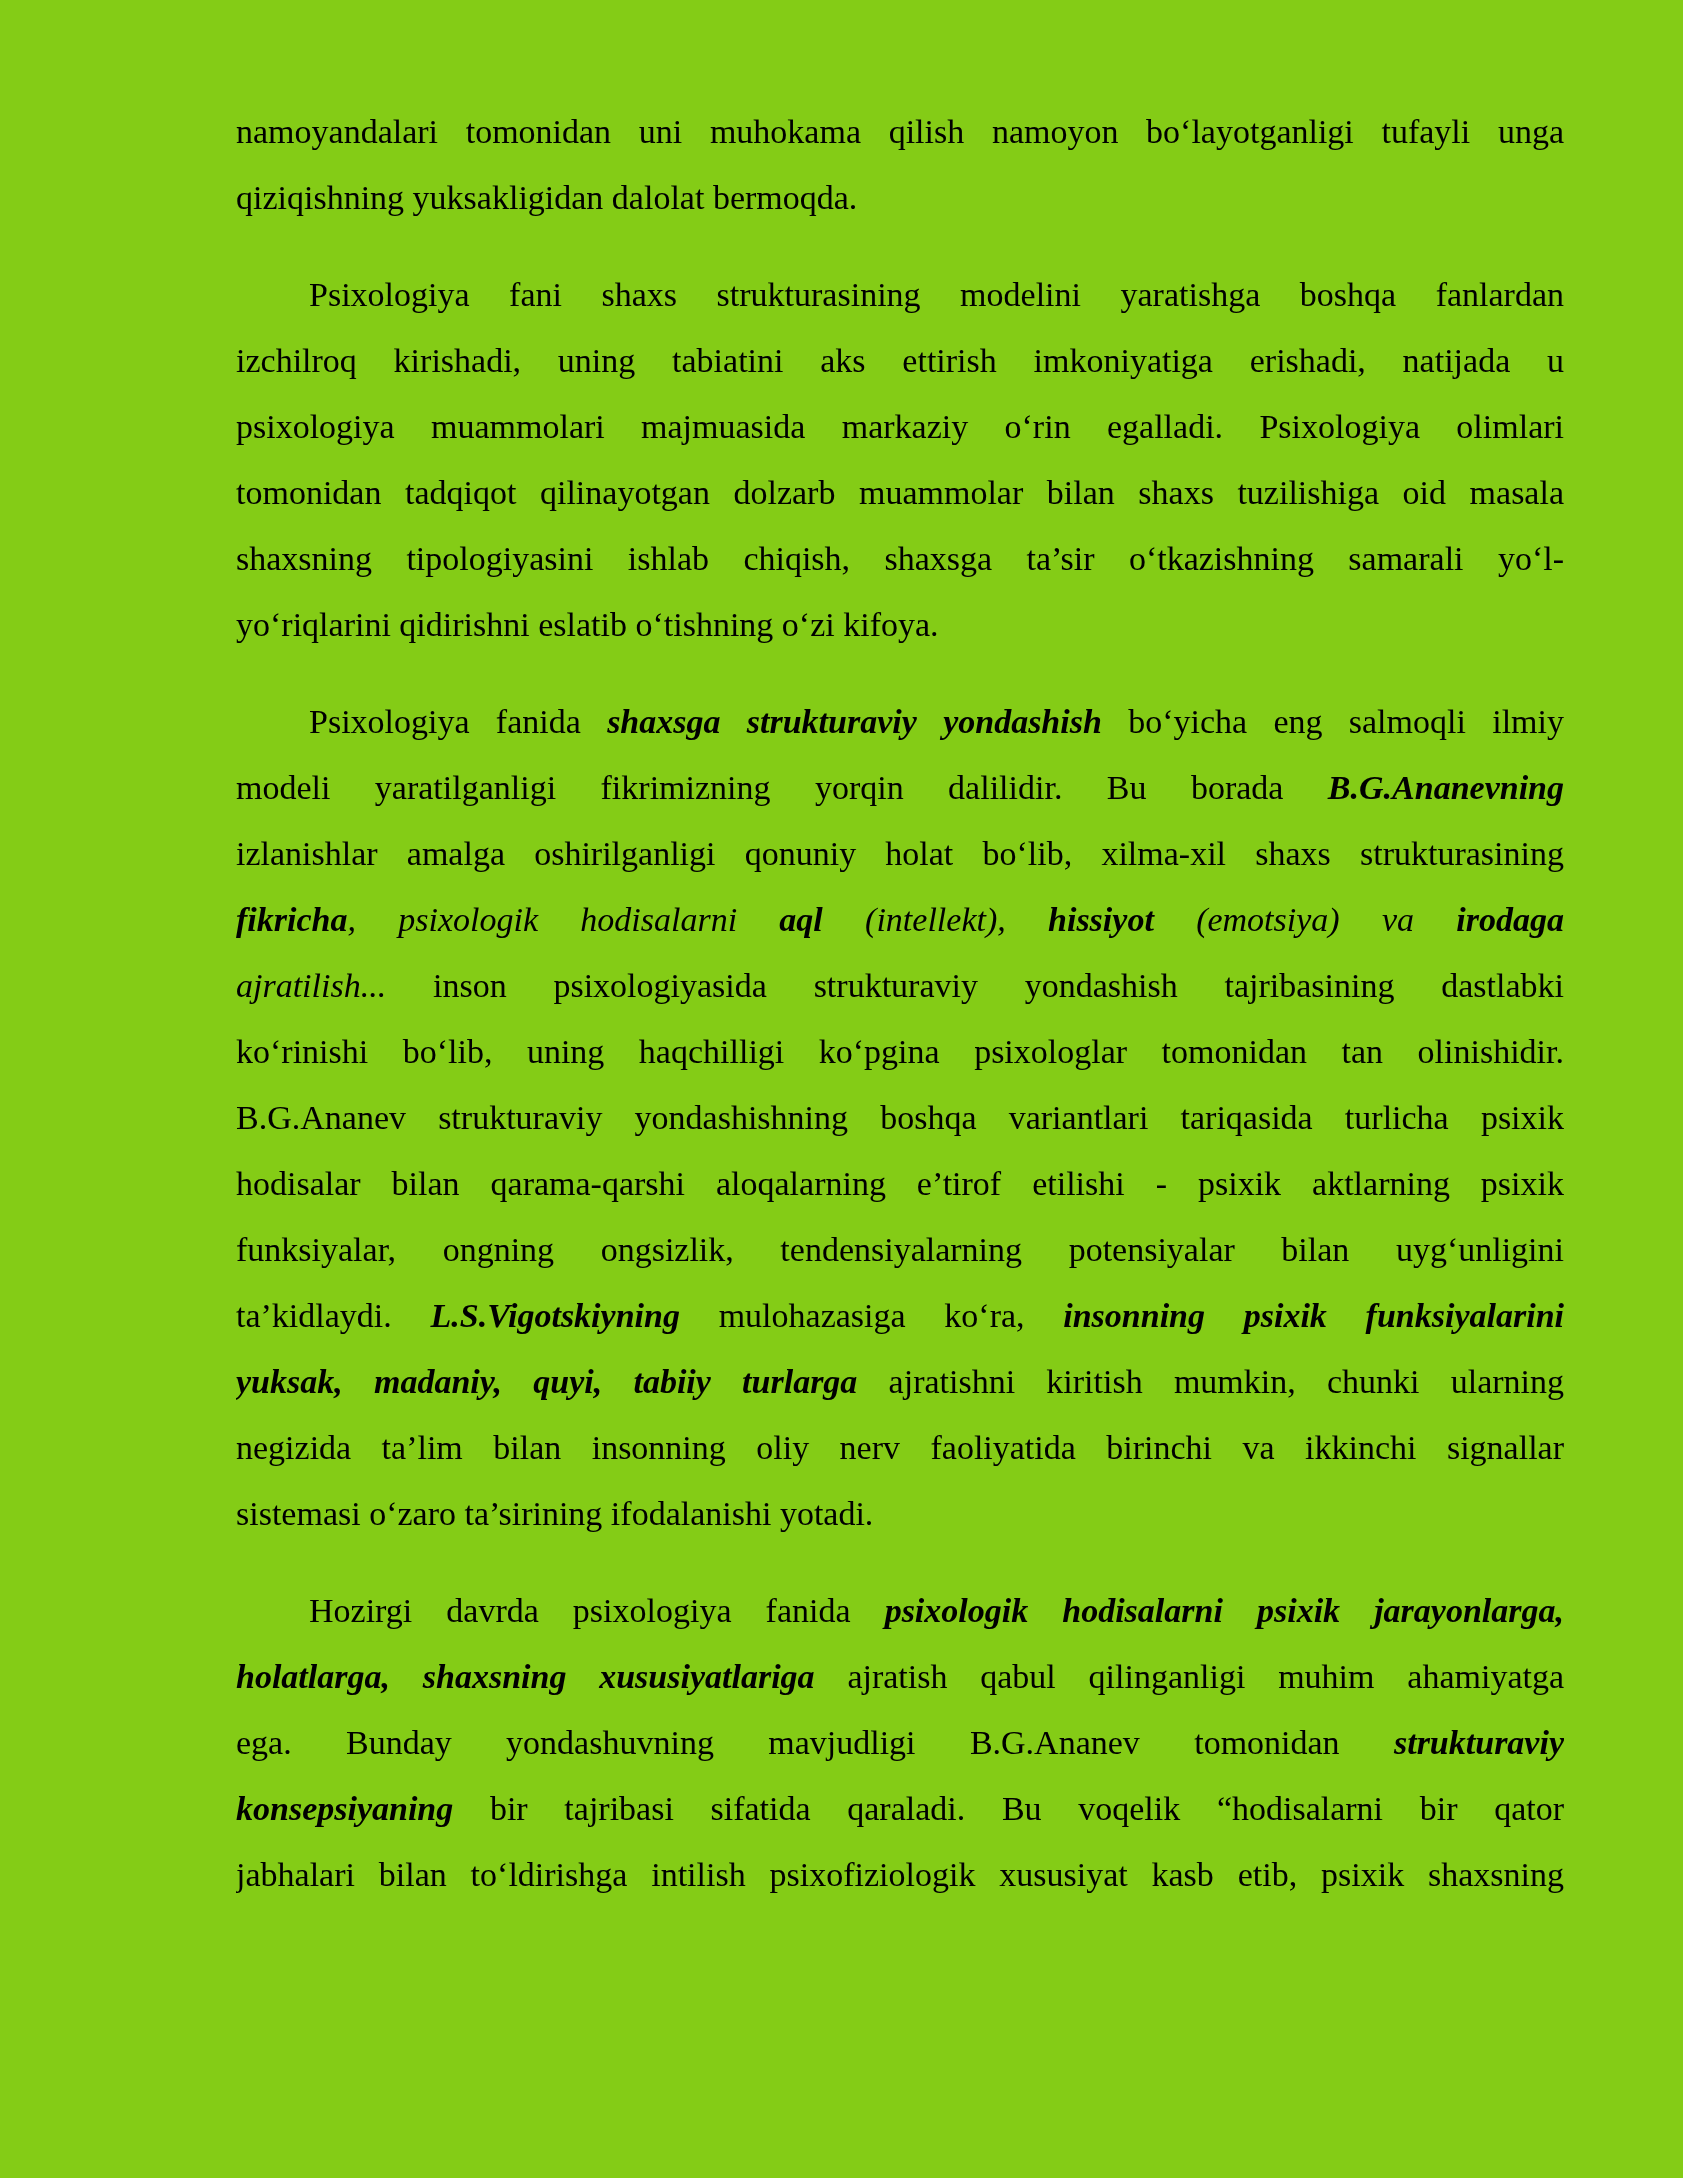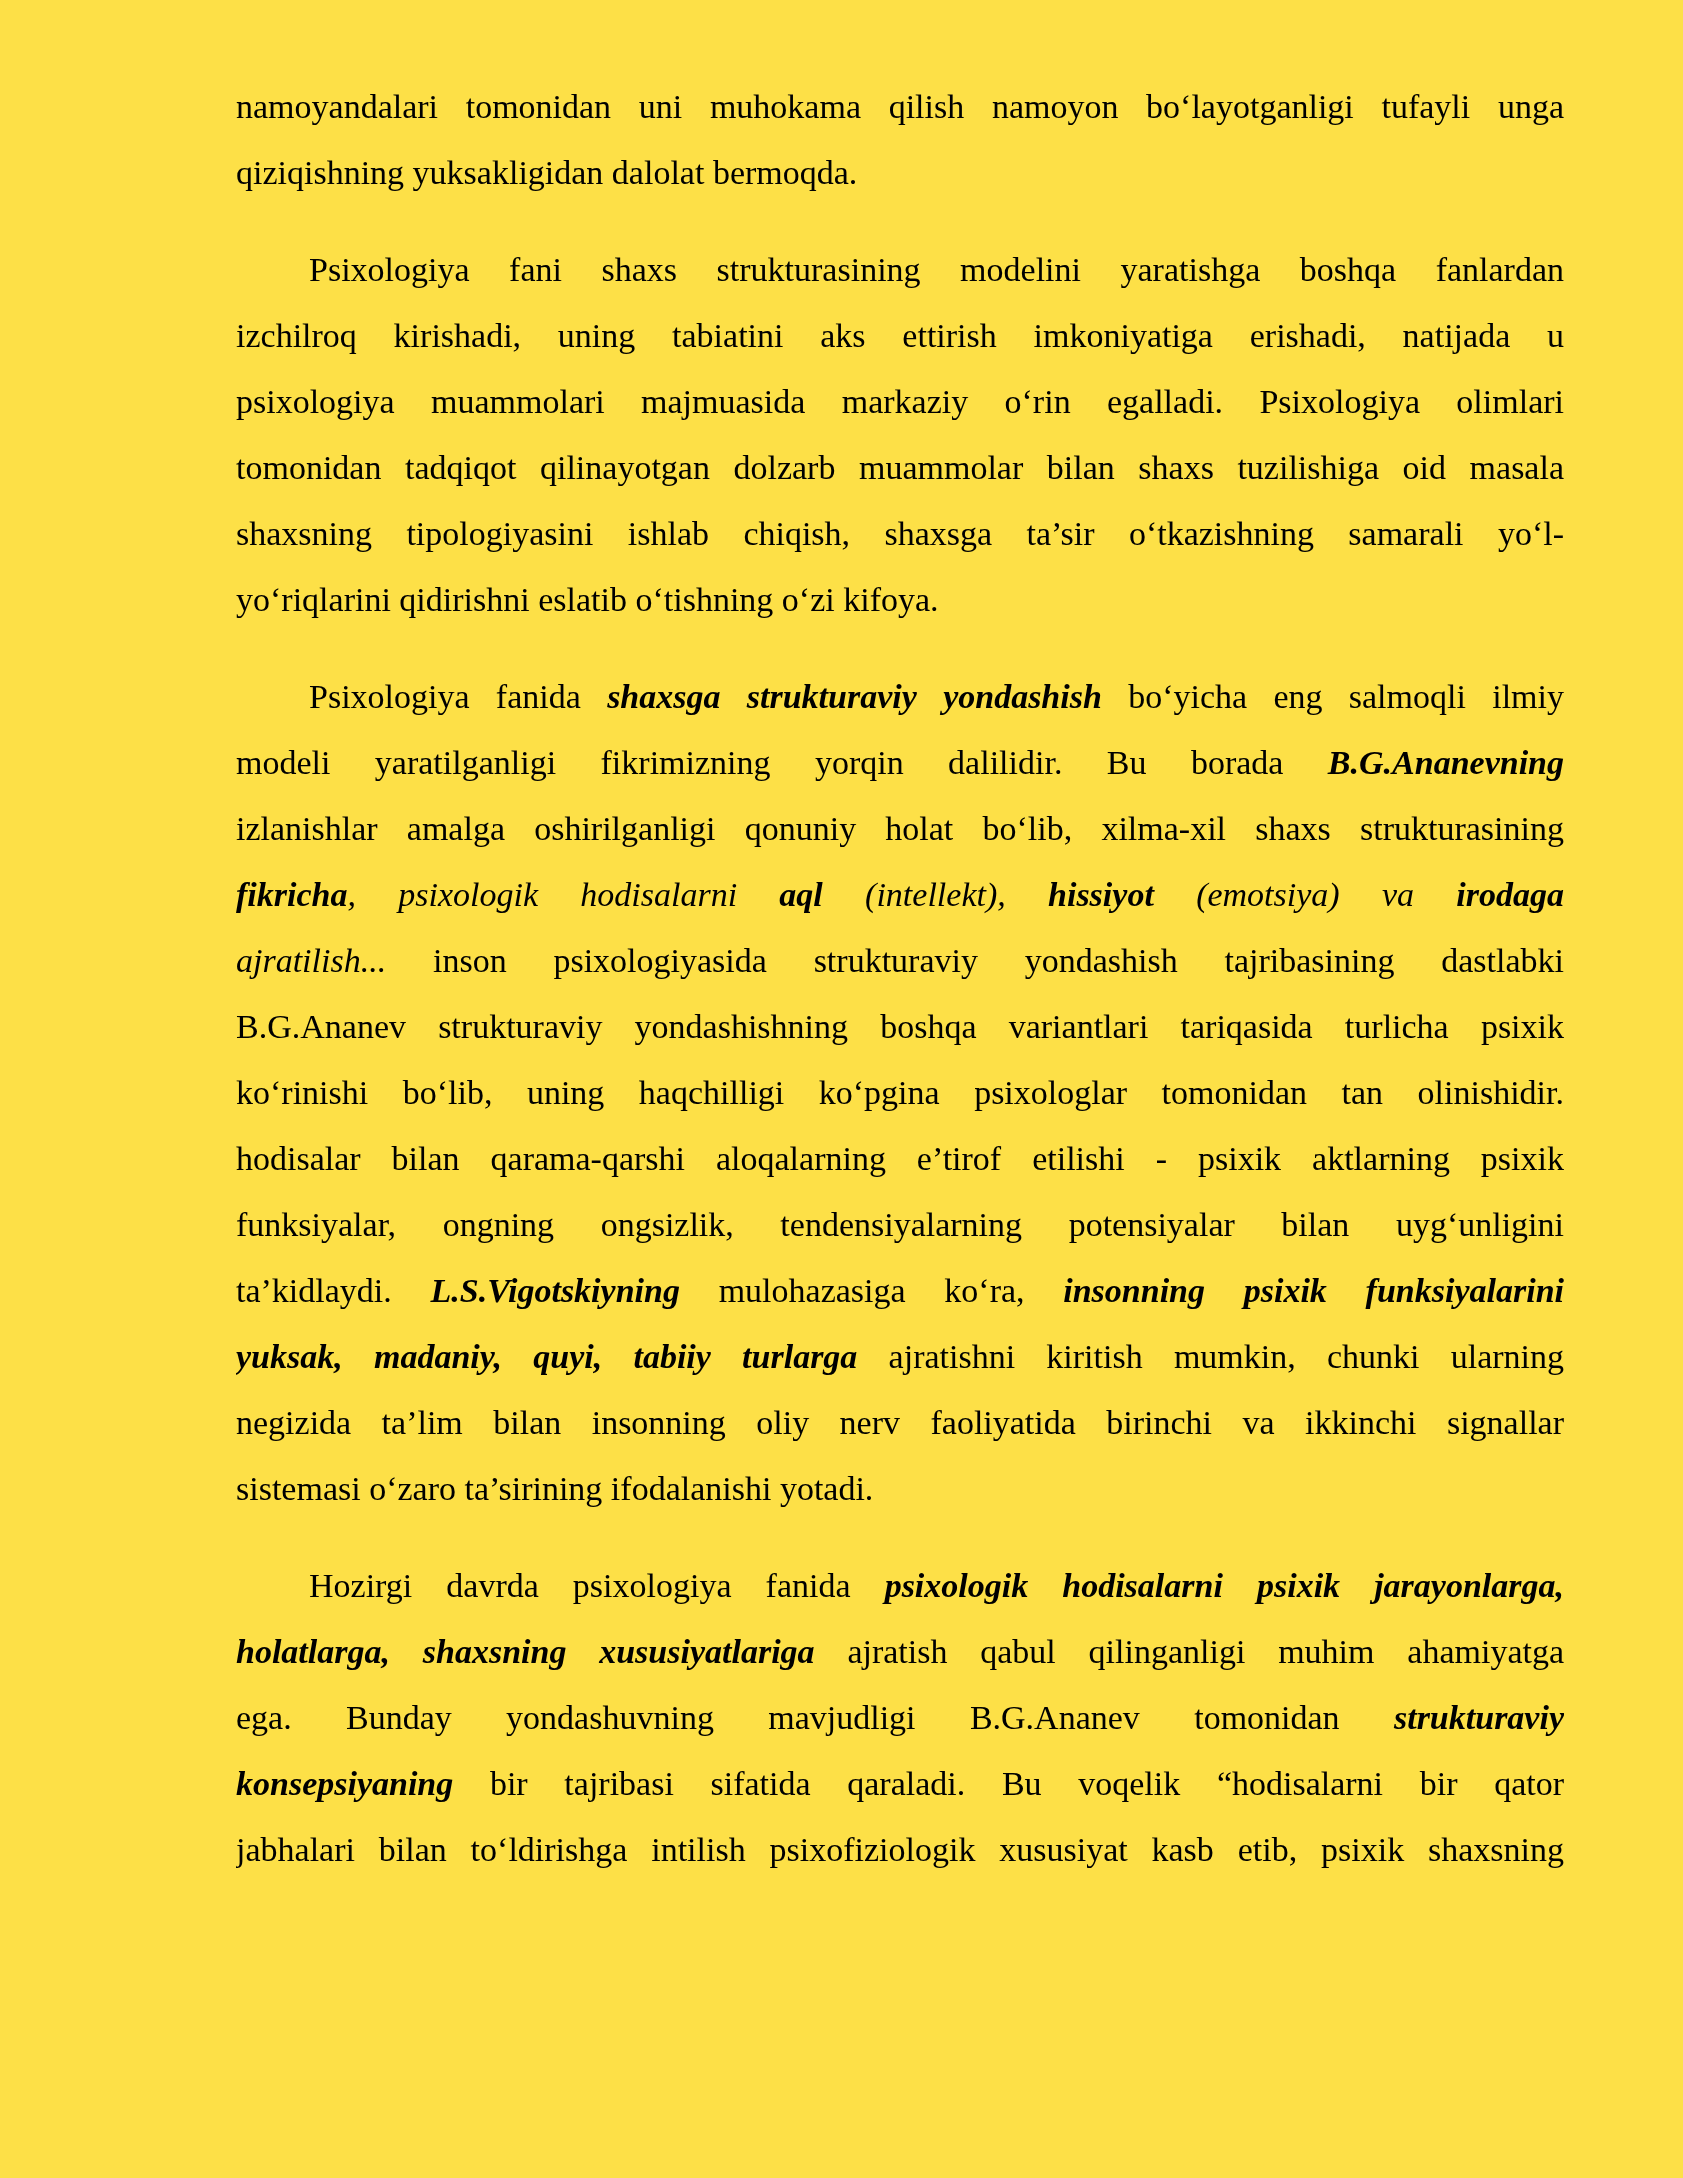--- a/index.html
+++ b/index.html
@@ -7,22 +7,22 @@
     padding: 0;
     background: #ffffff;
     width: 1683px;
     height: 2178px;
     overflow: hidden;
   }
   .page {
     width: 1683px;
     height: 2178px;
     box-sizing: border-box;
-    background: #fde047;
-    padding: 74px 119px 0 236px;
+    background: #84cc16;
+    padding: 99px 119px 0 236px;
     font-family: "Liberation Serif", "DejaVu Serif", serif;
     font-size: 34px;
     color: #000000;
   }
   .paragraph { margin: 0; }
   .paragraph + .paragraph { margin-top: 31px; }
   .line {
     height: 66px;
     line-height: 66px;
     text-align: justify;
@@ -66,22 +66,22 @@
       <div class="line"><span class="run-n">tomonidan tadqiqot qilinayotgan dolzarb muammolar bilan shaxs tuzilishiga oid masala</span></div>
       <div class="line"><span class="run-n">shaxsning tipologiyasini ishlab chiqish, shaxsga ta’sir o‘tkazishning samarali yo‘l-</span></div>
       <div class="line last"><span class="run-n">yo‘riqlarini qidirishni eslatib o‘tishning o‘zi kifoya.</span></div>
     </div>
     <div class="paragraph">
       <div class="line first"><span class="run-n">Psixologiya fanida </span><span class="run-bi">shaxsga strukturaviy yondashish</span><span class="run-n"> bo‘yicha eng salmoqli ilmiy</span></div>
       <div class="line"><span class="run-n">modeli yaratilganligi fikrimizning yorqin dalilidir. Bu borada </span><span class="run-bi">B.G.Ananevning</span></div>
       <div class="line"><span class="run-n">izlanishlar amalga oshirilganligi qonuniy holat bo‘lib, xilma-xil shaxs strukturasining</span></div>
       <div class="line"><span class="run-bi">fikricha</span><span class="run-i">, psixologik hodisalarni </span><span class="run-bi">aql</span><span class="run-i"> (intellekt), </span><span class="run-bi">hissiyot</span><span class="run-i"> (emotsiya) va </span><span class="run-bi">irodaga</span></div>
       <div class="line"><span class="run-i">ajratilish...</span><span class="run-n"> inson psixologiyasida strukturaviy yondashish tajribasining dastlabki</span></div>
+      <div class="line"><span class="run-n">ko‘rinishi bo‘lib, uning haqchilligi ko‘pgina psixologlar tomonidan tan olinishidir.</span></div>
       <div class="line"><span class="run-n">B.G.Ananev strukturaviy yondashishning boshqa variantlari tariqasida turlicha psixik</span></div>
-      <div class="line"><span class="run-n">ko‘rinishi bo‘lib, uning haqchilligi ko‘pgina psixologlar tomonidan tan olinishidir.</span></div>
       <div class="line"><span class="run-n">hodisalar bilan qarama-qarshi aloqalarning e’tirof etilishi - psixik aktlarning psixik</span></div>
       <div class="line"><span class="run-n">funksiyalar, ongning ongsizlik, tendensiyalarning potensiyalar bilan uyg‘unligini</span></div>
       <div class="line"><span class="run-n">ta’kidlaydi. </span><span class="run-bi">L.S.Vigotskiyning</span><span class="run-n"> mulohazasiga ko‘ra, </span><span class="run-bi">insonning psixik funksiyalarini</span></div>
       <div class="line"><span class="run-b">yuksak, madaniy, quyi, tabiiy turlarga</span><span class="run-n"> ajratishni kiritish mumkin, chunki ularning</span></div>
       <div class="line"><span class="run-n">negizida ta’lim bilan insonning oliy nerv faoliyatida birinchi va ikkinchi signallar</span></div>
       <div class="line last"><span class="run-n">sistemasi o‘zaro ta’sirining ifodalanishi yotadi.</span></div>
     </div>
     <div class="paragraph">
       <div class="line first"><span class="run-n">Hozirgi davrda psixologiya fanida </span><span class="run-b">psixologik hodisalarni </span><span class="run-bi">psixik jarayonlarga,</span></div>
       <div class="line"><span class="run-bi">holatlarga, shaxsning xususiyatlariga</span><span class="run-n"> ajratish qabul qilinganligi muhim ahamiyatga</span></div>

